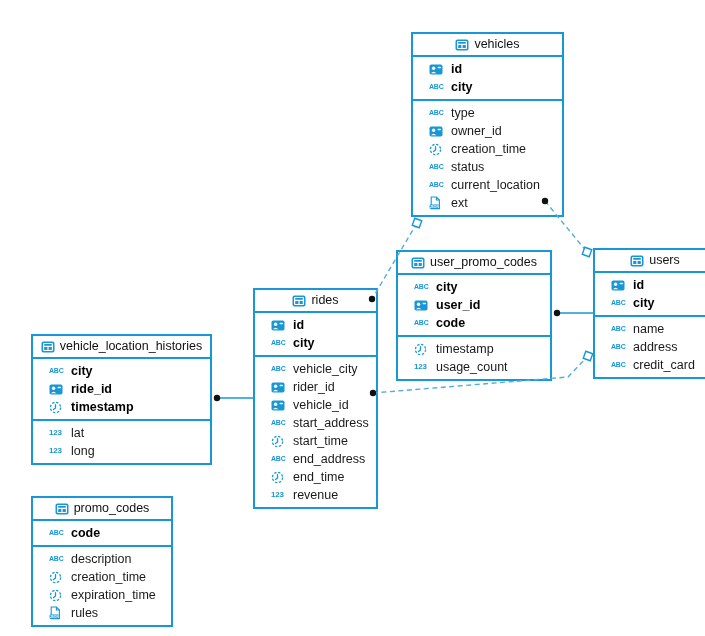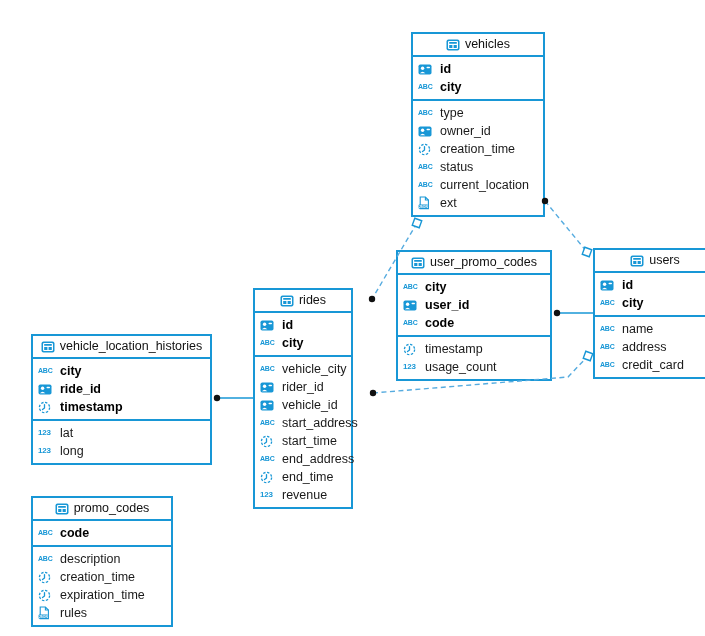--- a/index.html
+++ b/index.html
@@ -15,34 +15,34 @@
     border:2px solid var(--blue);
     box-sizing:border-box;z-index:1;
   }
   .t-header{
     display:flex;align-items:center;justify-content:center;gap:5px;
     padding:3px 4px;border-bottom:2px solid var(--blue);
   }
   .t-title{font-size:12.5px;color:#111;white-space:nowrap;line-height:15px;}
   .t-section{padding:3px 0;}
   .t-section.fields{border-top:2px solid var(--blue);}
-  .t-row{display:flex;align-items:center;height:18px;padding:0 5px;gap:4px;}
+  .t-row{display:flex;align-items:center;height:18px;padding:0 16px;gap:4px;}
   .f-icon{width:18px;min-width:18px;display:flex;align-items:flex-start;justify-content:flex-start;}
   .hdr-icon{display:flex;align-items:center;}
   .f-label{font-size:12.5px;color:#1a1a1a;white-space:nowrap;}
   .keys .f-label{font-weight:700;color:#000;}
   .icon-text{font-size:7px;font-weight:700;color:var(--blue);letter-spacing:-0.2px;line-height:10px;}
   .icon-num{font-size:8px;}
   #connector-layer{position:absolute;left:0;top:0;z-index:2;pointer-events:none;}
 </style>
 </head>
 <body>
 
 <div id="canvas">
-    <div class="table-card" style="left: 411px; top: 32px; width: 134px;">
+    <div class="table-card" style="left: 411px; top: 32px; width: 153px;">
       <div class="t-header">
         <span class="hdr-icon">
           <svg width="14" height="12" viewBox="0 0 14 12">
             <rect x="0.5" y="0.5" width="13" height="11" rx="2" fill="#1897d6"></rect>
             <rect x="2.6" y="2.5" width="8.8" height="7" fill="none" stroke="#fff" stroke-width="1.2" rx="0.5"></rect>
             <path d="M2.6 5.4 H11.4 M7 5.4 V9.5" stroke="#fff" stroke-width="1.2" fill="none"></path>
           </svg>
         </span>
         <span class="t-title">vehicles</span>
       </div>
@@ -215,21 +215,21 @@
           <span class="f-label">address</span>
         </div>
         <div class="t-row">
           <span class="f-icon">
             <span class="icon-text">ABC</span>
           </span>
           <span class="f-label">credit_card</span>
         </div>
       </div>
     </div>
-    <div class="table-card" style="left: 253px; top: 288px; width: 100px;">
+    <div class="table-card" style="left: 253px; top: 288px; width: 125px;">
       <div class="t-header">
         <span class="hdr-icon">
           <svg width="14" height="12" viewBox="0 0 14 12">
             <rect x="0.5" y="0.5" width="13" height="11" rx="2" fill="#1897d6"></rect>
             <rect x="2.6" y="2.5" width="8.8" height="7" fill="none" stroke="#fff" stroke-width="1.2" rx="0.5"></rect>
             <path d="M2.6 5.4 H11.4 M7 5.4 V9.5" stroke="#fff" stroke-width="1.2" fill="none"></path>
           </svg>
         </span>
         <span class="t-title">rides</span>
       </div>

